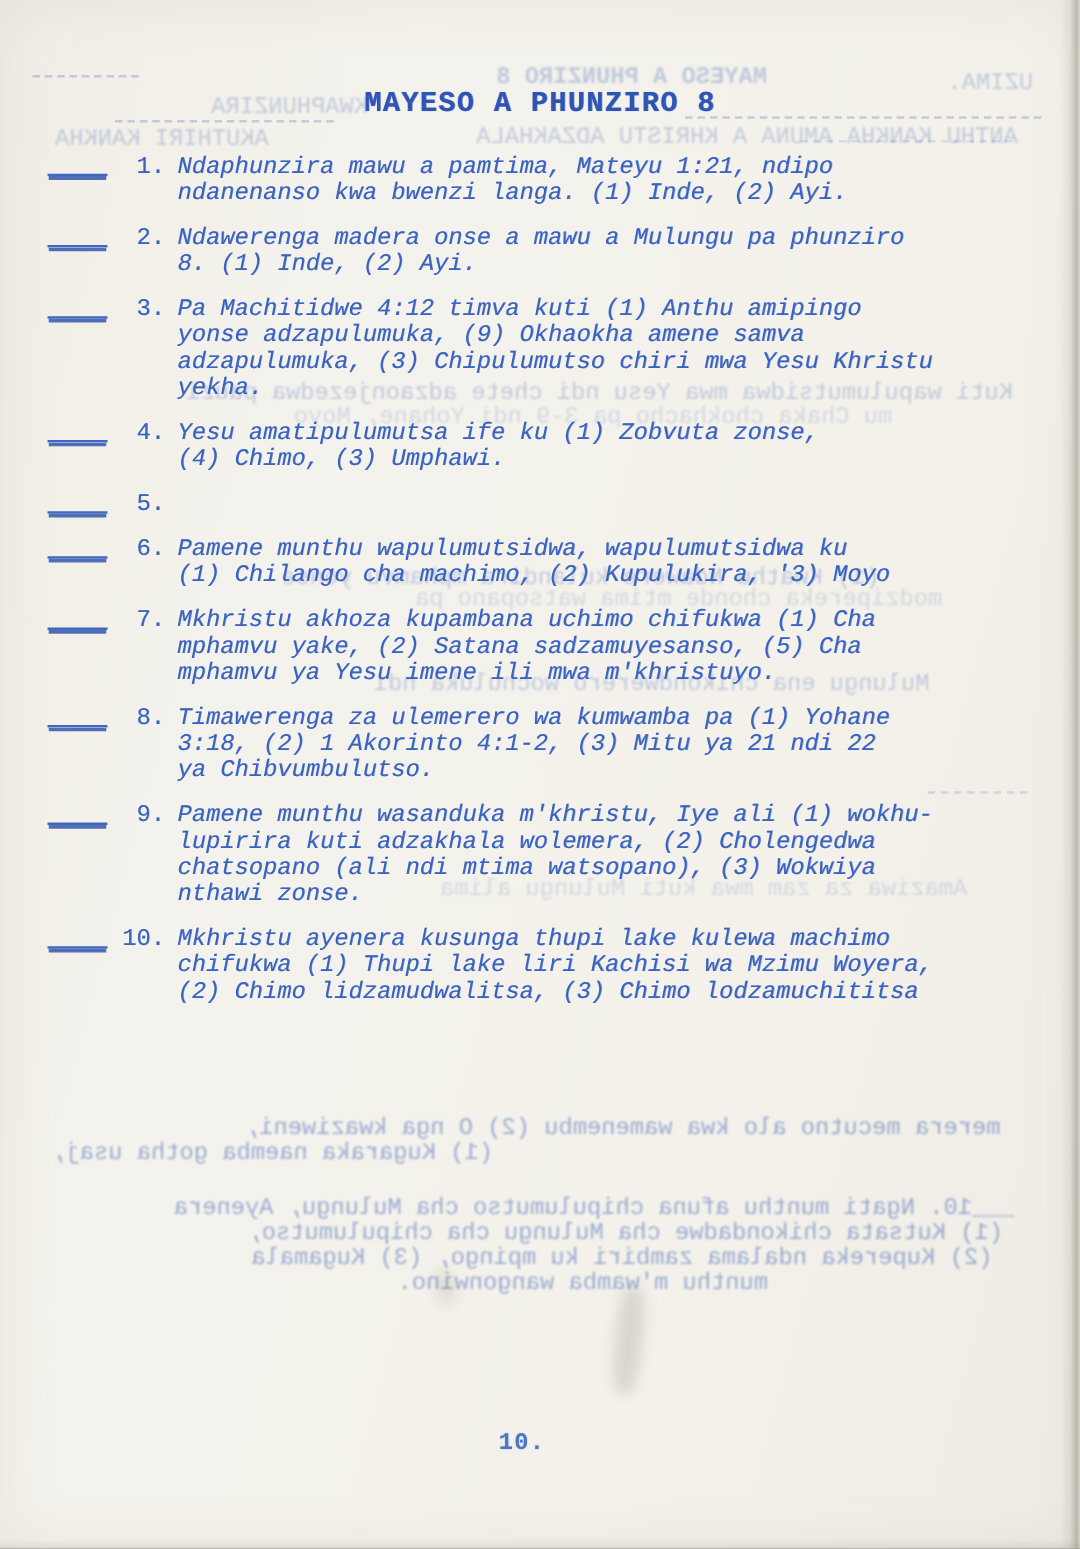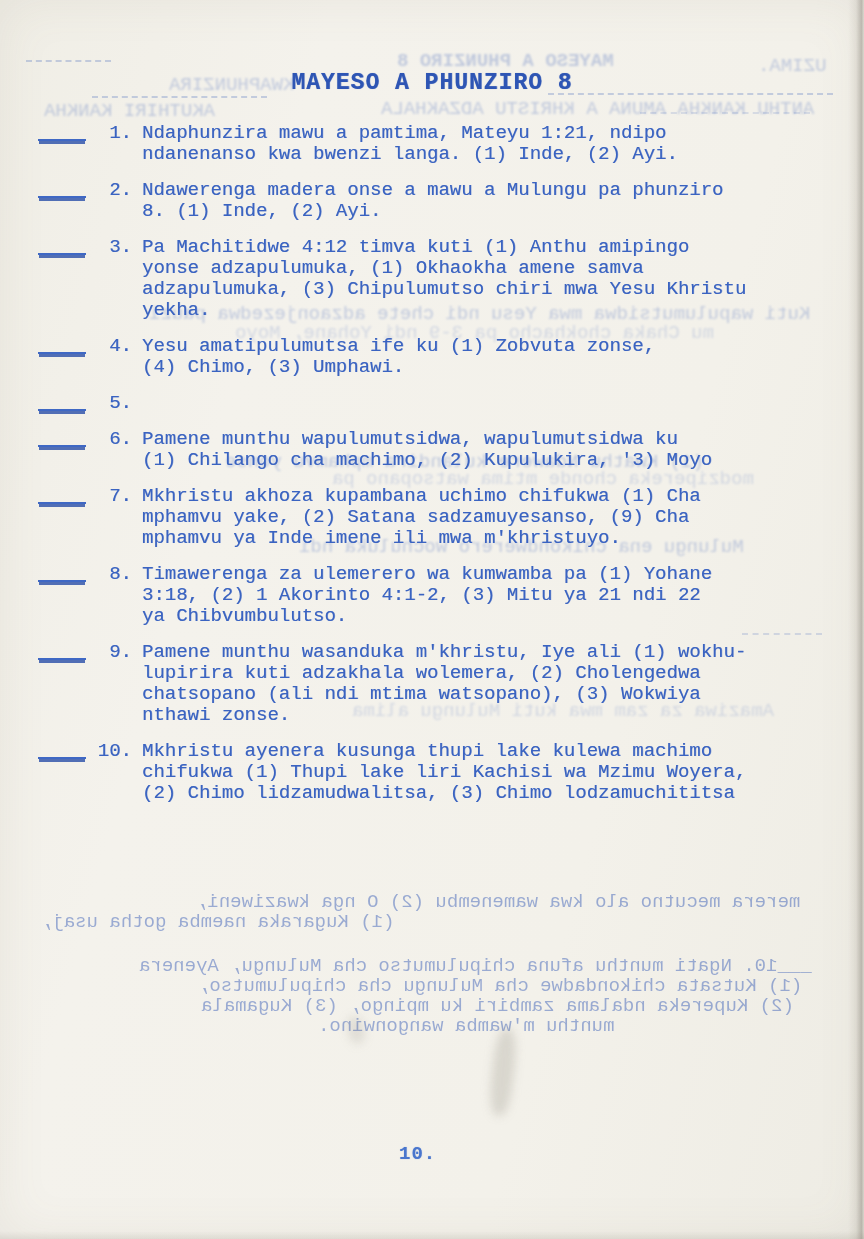--- a/index.html
+++ b/index.html
@@ -22,21 +22,21 @@
     color:#3a63c1;font-size:19px;line-height:21px;
     text-shadow:0.45px 0 0 rgba(58,99,193,0.5);
   }
   .blank{
     flex:none;width:48px;height:15px;margin-top:1px;
     border-bottom:2px solid #3f68c4;
     box-shadow:0 4px 0 -1px rgba(40,78,168,0.8);
   }
   .qnum{flex:none;width:46px;text-align:right;margin-right:10px;white-space:pre;}
   .qtext{flex:1;}
-  .qtext div{white-space:pre;}
+  .qtext div{white-space:pre;font-style:italic;}
   
   .page-number{
     position:absolute;top:1143px;left:399px;z-index:3;
     font-size:19px;font-weight:bold;letter-spacing:1px;color:#4a76cd;
     text-shadow:0 0 1px rgba(74,118,205,0.5);
   }
   
   .bleed{
     position:absolute;z-index:1;white-space:pre;
     font-size:19px;color:#2e55b4;opacity:0.26;
@@ -132,21 +132,21 @@
         <div>Ndawerenga madera onse a mawu a Mulungu pa phunziro</div>
         <div>8. (1) Inde, (2) Ayi.</div>
       </div>
     </div>
 
     <div class="question">
       <span class="blank"></span>
       <span class="qnum">3.</span>
       <div class="qtext">
         <div>Pa Machitidwe 4:12 timva kuti (1) Anthu amipingo</div>
-        <div>yonse adzapulumuka, (1) Okhaokha amene samva</div>
+        <div>yonse adzapulumuka, (9) Okhaokha amene samva</div>
         <div>adzapulumuka, (3) Chipulumutso chiri mwa Yesu Khristu</div>
         <div>yekha.</div>
       </div>
     </div>
 
     <div class="question">
       <span class="blank"></span>
       <span class="qnum">4.</span>
       <div class="qtext">
         <div>Yesu amatipulumutsa ife ku (1) Zobvuta zonse,</div>
@@ -166,22 +166,22 @@
         <div>Pamene munthu wapulumutsidwa, wapulumutsidwa ku</div>
         <div>(1) Chilango cha machimo, (2) Kupulukira, '3) Moyo</div>
       </div>
     </div>
 
     <div class="question">
       <span class="blank"></span>
       <span class="qnum">7.</span>
       <div class="qtext">
         <div>Mkhristu akhoza kupambana uchimo chifukwa (1) Cha</div>
-        <div>mphamvu yake, (2) Satana sadzamuyesanso, (9) Cha</div>
-        <div>mphamvu ya Inde imene ili mwa m'khristuyo.</div>
+        <div>mphamvu yake, (2) Satana sadzamuyesanso, (5) Cha</div>
+        <div>mphamvu ya Yesu imene ili mwa m'khristuyo.</div>
       </div>
     </div>
 
     <div class="question">
       <span class="blank"></span>
       <span class="qnum">8.</span>
       <div class="qtext">
         <div>Timawerenga za ulemerero wa kumwamba pa (1) Yohane</div>
         <div>3:18, (2) 1 Akorinto 4:1-2, (3) Mitu ya 21 ndi 22</div>
         <div>ya Chibvumbulutso.</div>

